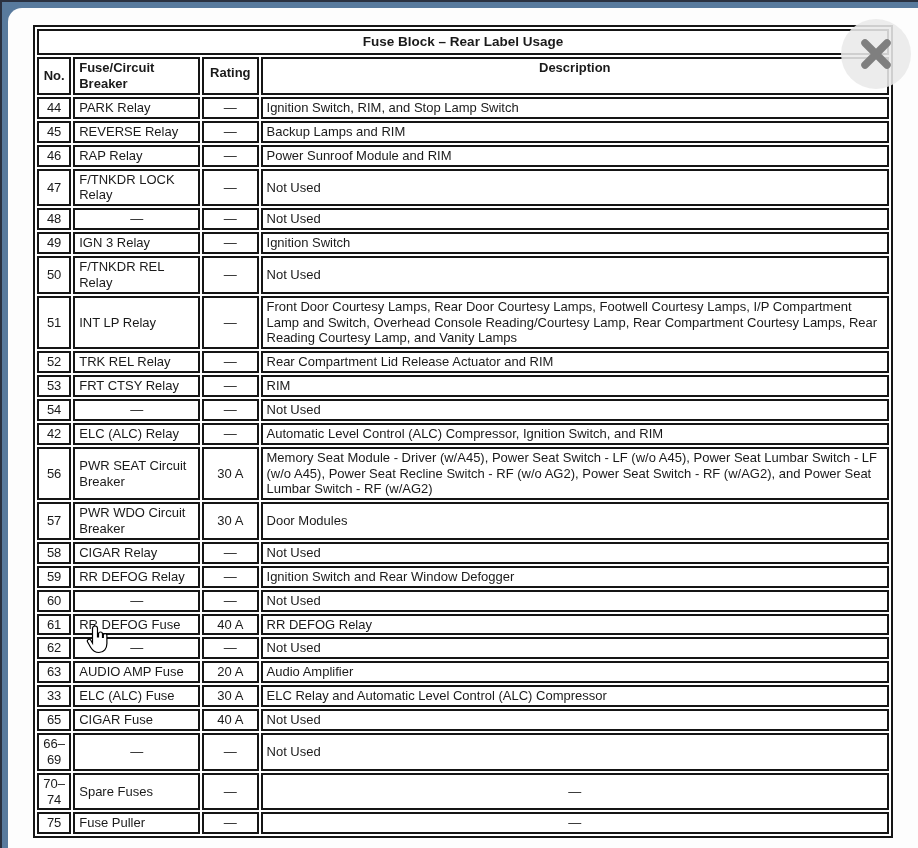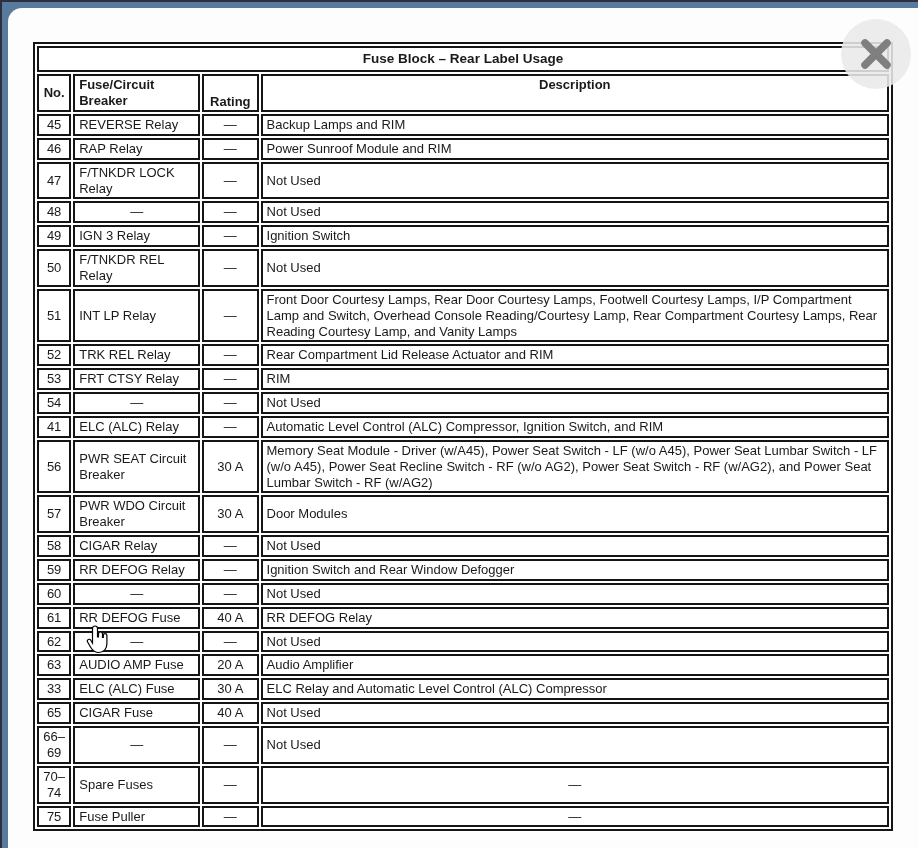--- a/index.html
+++ b/index.html
@@ -14,21 +14,21 @@
   .frame-bg {
     position: absolute; top: 2px; left: 2px; right: 0; bottom: 0;
     background: #587a9d;
   }
   .panel {
     position: absolute; top: 8px; left: 8px; right: 0; bottom: 0;
     background: #fdfdfd;
     border-top-left-radius: 14px;
   }
   .fuse-table-wrap {
-    position: absolute; left: 33px; top: 42px;
+    position: absolute; left: 33px; top: 25px;
   }
   table.fuse-table {
     width: 860px;
     border: 2px solid #151515;
     border-collapse: separate;
     border-spacing: 2px;
     table-layout: fixed;
     background: #ffffff;
     color: #1a1a1a;
     font-size: 13px;
@@ -45,21 +45,21 @@
   }
   th.title-cell {
     height: 26px;
     text-align: center;
     vertical-align: middle;
     font-weight: bold;
     font-size: 13.5px;
   }
   th.h-no { height: 38px; text-align: center; vertical-align: middle; font-weight: bold; margin-top: 9px; }
   th.h-breaker { text-align: left; vertical-align: middle; font-weight: bold; }
-  th.h-rating { text-align: center; vertical-align: bottom; font-weight: bold; padding-bottom: 0; }
+  th.h-rating { text-align: center; vertical-align: bottom; font-weight: bold; padding-bottom: 12px; }
   th.h-desc { text-align: center; vertical-align: bottom; font-weight: bold; padding-bottom: 17px; }
   td { height: 19px; vertical-align: middle; }
   td.no { text-align: center; padding: 1px 2px; }
   td.breaker { text-align: left; }
   td.rating { text-align: center; }
   td.description { text-align: left; }
   td.center { text-align: center; }
   .close-btn {
     position: absolute; left: 841px; top: 19px;
     width: 70px; height: 70px;
@@ -95,20 +95,26 @@
       </tr>
       <tr>
         <th class="h-no">No.</th>
         <th class="h-breaker">Fuse/Circuit Breaker</th>
         <th class="h-rating">Rating</th>
         <th class="h-desc">Description</th>
       </tr>
     </thead>
     <tbody>
         <tr>
+          <td class="no">44</td>
+          <td class="breaker">PARK Relay</td>
+          <td class="rating">—</td>
+          <td class="description">Ignition Switch, RIM, and Stop Lamp Switch</td>
+        </tr>
+        <tr>
           <td class="no">45</td>
           <td class="breaker">REVERSE Relay</td>
           <td class="rating">—</td>
           <td class="description">Backup Lamps and RIM</td>
         </tr>
         <tr>
           <td class="no">46</td>
           <td class="breaker">RAP Relay</td>
           <td class="rating">—</td>
           <td class="description">Power Sunroof Module and RIM</td>
@@ -155,21 +161,21 @@
           <td class="rating">—</td>
           <td class="description">RIM</td>
         </tr>
         <tr>
           <td class="no">54</td>
           <td class="breaker center">—</td>
           <td class="rating">—</td>
           <td class="description">Not Used</td>
         </tr>
         <tr>
-          <td class="no">41</td>
+          <td class="no">42</td>
           <td class="breaker">ELC (ALC) Relay</td>
           <td class="rating">—</td>
           <td class="description">Automatic Level Control (ALC) Compressor, Ignition Switch, and RIM</td>
         </tr>
         <tr>
           <td class="no">56</td>
           <td class="breaker">PWR SEAT Circuit Breaker</td>
           <td class="rating">30 A</td>
           <td class="description">Memory Seat Module - Driver (w/A45), Power Seat Switch - LF (w/o A45), Power Seat Lumbar Switch - LF (w/o A45), Power Seat Recline Switch - RF (w/o AG2), Power Seat Switch - RF (w/AG2), and Power Seat Lumbar Switch - RF (w/AG2)</td>
         </tr>

